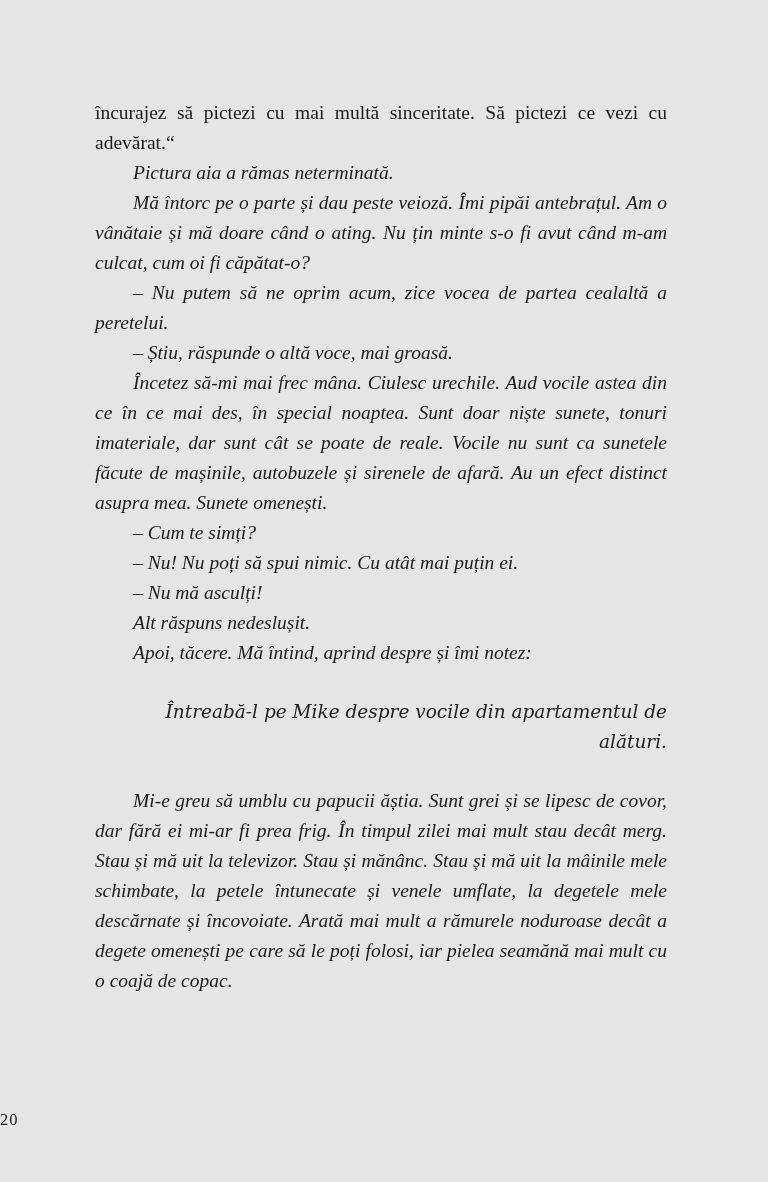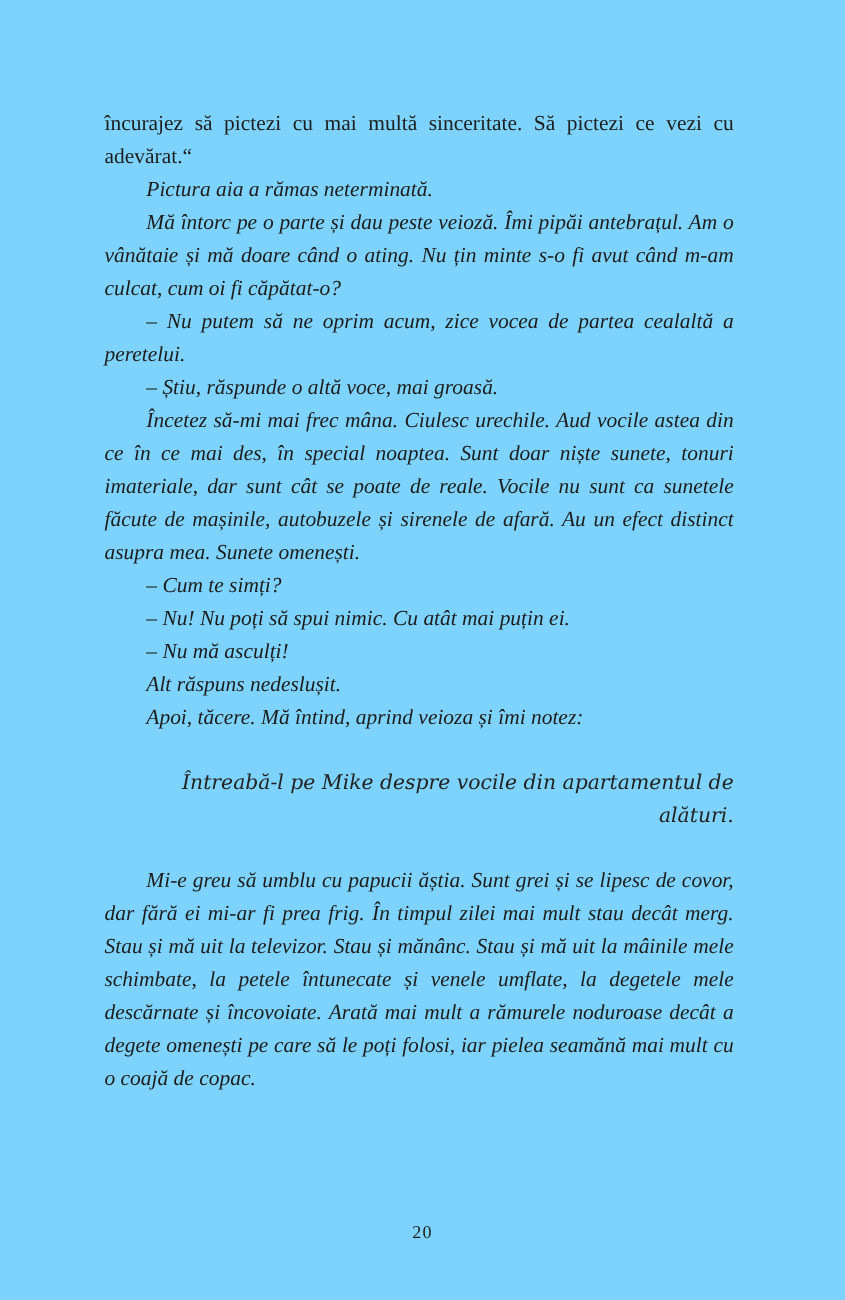--- a/index.html
+++ b/index.html
@@ -4,21 +4,21 @@
 <style>
   html, body {
     margin: 0;
     padding: 0;
     background: #ffffff;
   }
   .book-page {
     position: relative;
     width: 768px;
     height: 1182px;
-    background: #7dd3fc;
+    background: #e5e5e5;
     box-sizing: border-box;
     overflow: hidden;
   }
   .text-block {
     position: absolute;
     top: 98px;
     left: 95px;
     width: 572px;
   }
   .text-block p {
@@ -42,21 +42,21 @@
     margin-bottom: 29px;
     font-size: 18.5px;
     text-align: right;
     color: #222222;
   }
   .page-number {
     position: absolute;
     left: 0;
     right: 0;
     top: 1110px;
-    text-align: center;
+    text-align: left;
     font-family: "Liberation Serif", "DejaVu Serif", serif;
     font-size: 16.5px;
     color: #1c1c1c;
     letter-spacing: 1px;
   }
 </style>
 </head>
 <body>
 
 <div class="book-page">
@@ -64,18 +64,18 @@
     <p class="plain">încurajez să pictezi cu mai multă sinceritate. Să pictezi ce vezi cu adevărat.“</p>
     <p class="indent">Pictura aia a rămas neterminată.</p>
     <p class="indent">Mă întorc pe o parte și dau peste veioză. Îmi pipăi antebrațul. Am o vânătaie și mă doare când o ating. Nu țin minte s-o fi avut când m-am culcat, cum oi fi căpătat-o?</p>
     <p class="indent">– Nu putem să ne oprim acum, zice vocea de partea cealaltă a peretelui.</p>
     <p class="indent">– Știu, răspunde o altă voce, mai groasă.</p>
     <p class="indent">Încetez să-mi mai frec mâna. Ciulesc urechile. Aud vocile astea din ce în ce mai des, în special noaptea. Sunt doar niște sunete, tonuri imateriale, dar sunt cât se poate de reale. Vocile nu sunt ca sunetele făcute de mașinile, autobuzele și sirenele de afară. Au un efect distinct asupra mea. Sunete omenești.</p>
     <p class="indent">– Cum te simți?</p>
     <p class="indent">– Nu! Nu poți să spui nimic. Cu atât mai puțin ei.</p>
     <p class="indent">– Nu mă asculți!</p>
     <p class="indent">Alt răspuns nedeslușit.</p>
-    <p class="indent">Apoi, tăcere. Mă întind, aprind veioza și îmi notez:</p>
+    <p class="indent">Apoi, tăcere. Mă întind, aprind despre și îmi notez:</p>
     <p class="note">Întreabă-l pe Mike despre vocile din apartamentul de alături.</p>
     <p class="indent">Mi-e greu să umblu cu papucii ăștia. Sunt grei și se lipesc de covor, dar fără ei mi-ar fi prea frig. În timpul zilei mai mult stau decât merg. Stau și mă uit la televizor. Stau și mănânc. Stau și mă uit la mâinile mele schimbate, la petele întunecate și venele umflate, la degetele mele descărnate și încovoiate. Arată mai mult a rămurele noduroase decât a degete omenești pe care să le poți folosi, iar pielea seamănă mai mult cu o coajă de copac.</p>
   </div>
   <div class="page-number">20</div>
 </div>
 
 </body></html>

